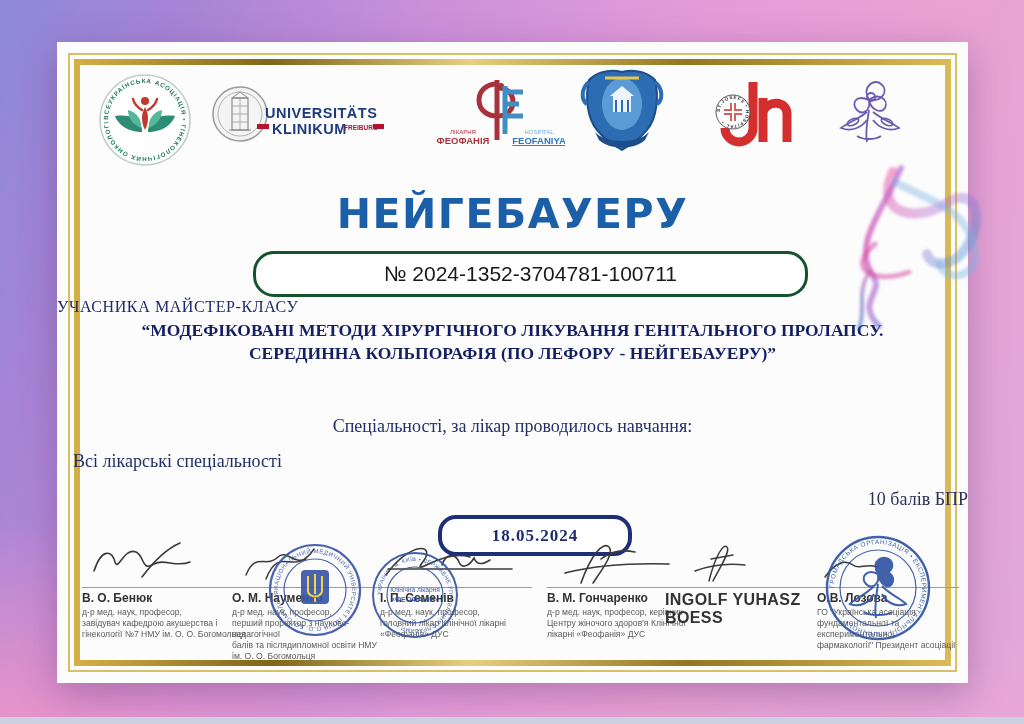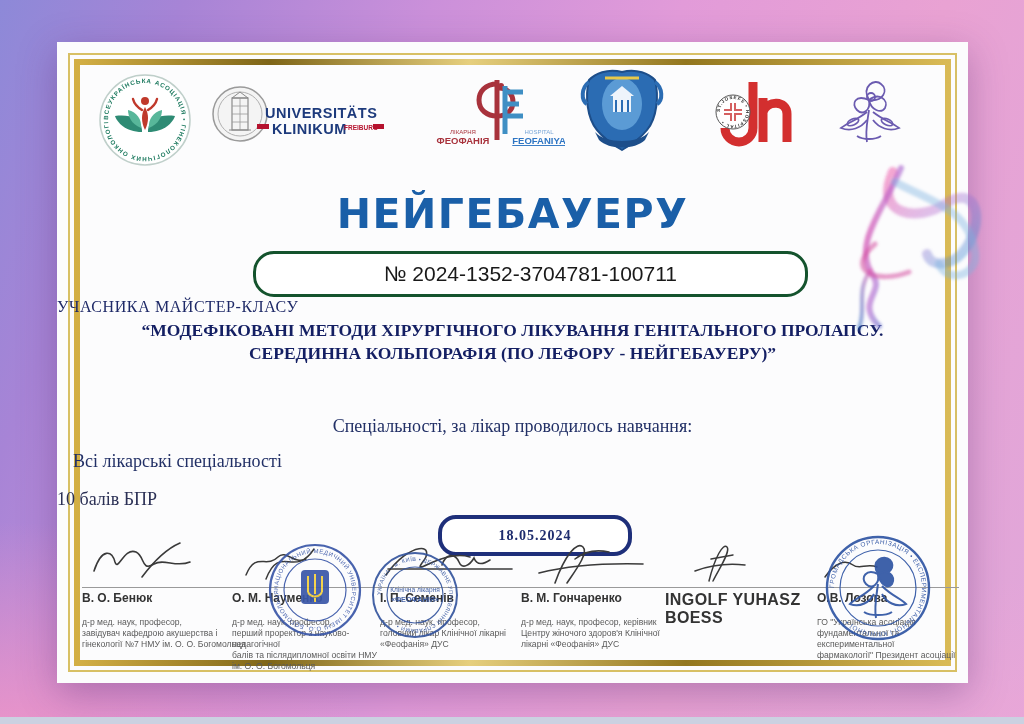--- a/index.html
+++ b/index.html
@@ -23,29 +23,29 @@
   .participant{position:absolute;left:0;right:0;top:256px;text-align:left;
     font-family:"Liberation Serif",serif;font-size:16px;letter-spacing:.6px;color:#1f2a68;}
   .course{position:absolute;left:0;right:0;top:277px;text-align:center;
     font-family:"Liberation Serif",serif;font-weight:bold;font-size:17.5px;line-height:23px;color:#141f63;}
   .name-box{position:absolute;left:190px;top:319px;width:548px;height:44px;border:4px solid #1e2f7a;
     border-radius:24px;background:#fff;text-align:center;line-height:44px;font-size:27px;color:#0c0c0c;}
   .spec-label{position:absolute;left:0;right:0;top:374px;text-align:center;
     font-family:"Liberation Serif",serif;font-size:18px;color:#223066;}
   .spec-value{position:absolute;left:0;right:0;top:409px;text-align:left;
     font-family:"Liberation Serif",serif;font-size:18px;color:#223066;margin-left:16px;}
-  .points{position:absolute;left:0;right:0;top:447px;text-align:left;
+  .points{position:absolute;left:0;right:0;top:447px;text-align:right;
     font-family:"Liberation Serif",serif;font-size:18px;color:#2b3055;}
   .date-box{position:absolute;left:381px;top:473px;width:186px;height:33px;border:4px solid #1e2f7a;
     border-radius:18px;background:#fff;text-align:center;line-height:33px;
-    font-family:"Liberation Serif",serif;font-weight:bold;font-size:14px;letter-spacing:1px;color:#1e2c6e;}
+    font-family:"Liberation Serif",serif;font-weight:bold;font-size:17px;letter-spacing:1px;color:#1e2c6e;}
   .sig-col{position:absolute;top:495px;}
   .sig-strokes{display:block;height:48px;}
   .sig-line{border-top:1px solid #9a9a9a;margin:2px 0 3px 0;}
-  .sig-name{font-size:12px;font-weight:bold;color:#333;margin-bottom:12px;}
+  .sig-name{font-size:12px;font-weight:bold;color:#333;margin-bottom:2px;}
   .sig-name.caps{font-size:16px;letter-spacing:.4px;}
   .sig-info span{display:block;font-size:8.6px;line-height:11px;color:#5a5a5a;}
   .stamp{position:absolute;pointer-events:none;opacity:.92;}
   .smoke{position:absolute;left:758px;top:118px;pointer-events:none;}
 </style>
 </head>
 <body>
 
 <div class="page">
   <div class="card">
@@ -211,21 +211,21 @@
       </svg>
       <div class="sig-line"></div>
       <div class="sig-name">І. П. Семенів</div>
       <div class="sig-info">
         <span>д-р мед. наук, професор,</span>
         <span>головний лікар Клінічної лікарні</span>
         <span>«Феофанія» ДУС</span>
       </div>
     </div>
 
-    <div class="sig-col" style="left:464px;width:152px;">
+    <div class="sig-col" style="left:490px;width:152px;">
       <svg class="sig-strokes" width="140" height="48" viewBox="0 0 140 48">
         <g fill="none" stroke="#3a3a3a" stroke-width="1.6" stroke-linecap="round">
           <path d="M34 46 C44 18 56 4 62 10 C68 16 54 34 46 46"></path>
           <path d="M18 36 C50 28 84 26 122 27"></path>
           <path d="M54 22 C64 14 74 12 88 15"></path>
         </g>
       </svg>
       <div class="sig-line"></div>
       <div class="sig-name">В. М. Гончаренко</div>
       <div class="sig-info">

